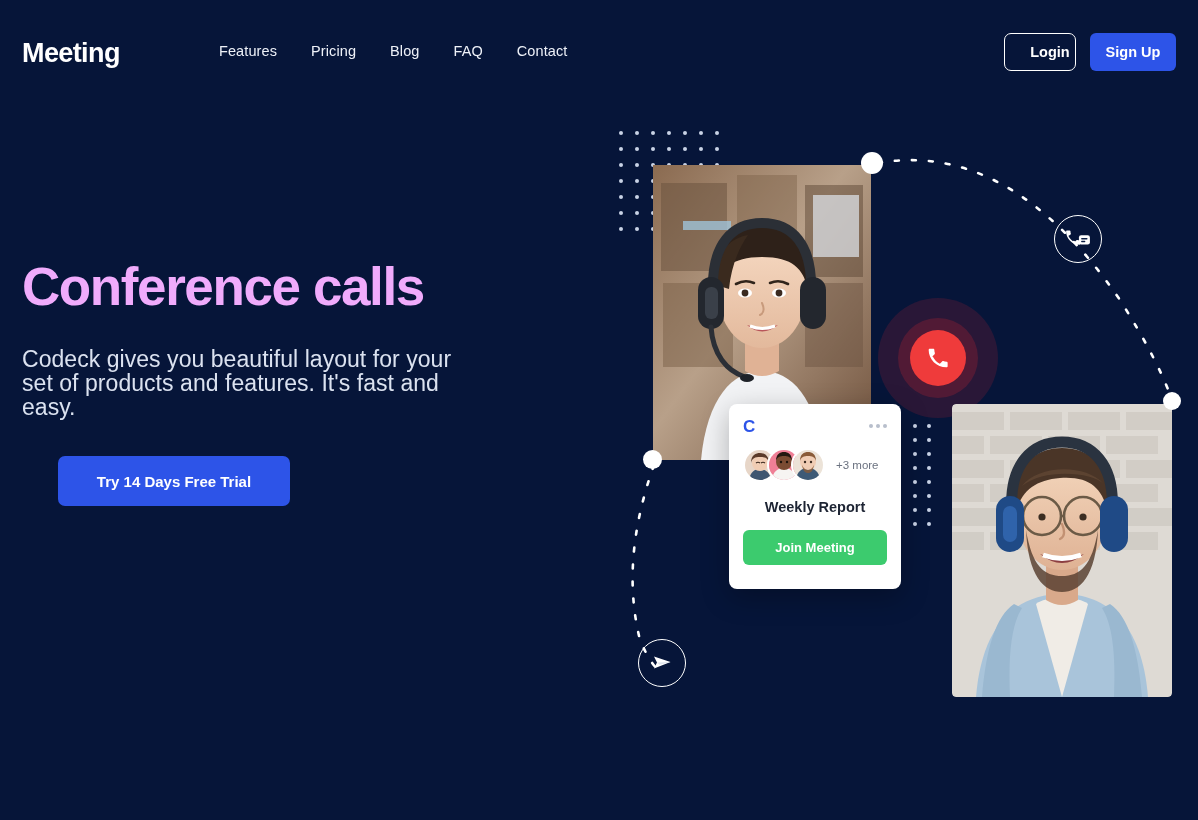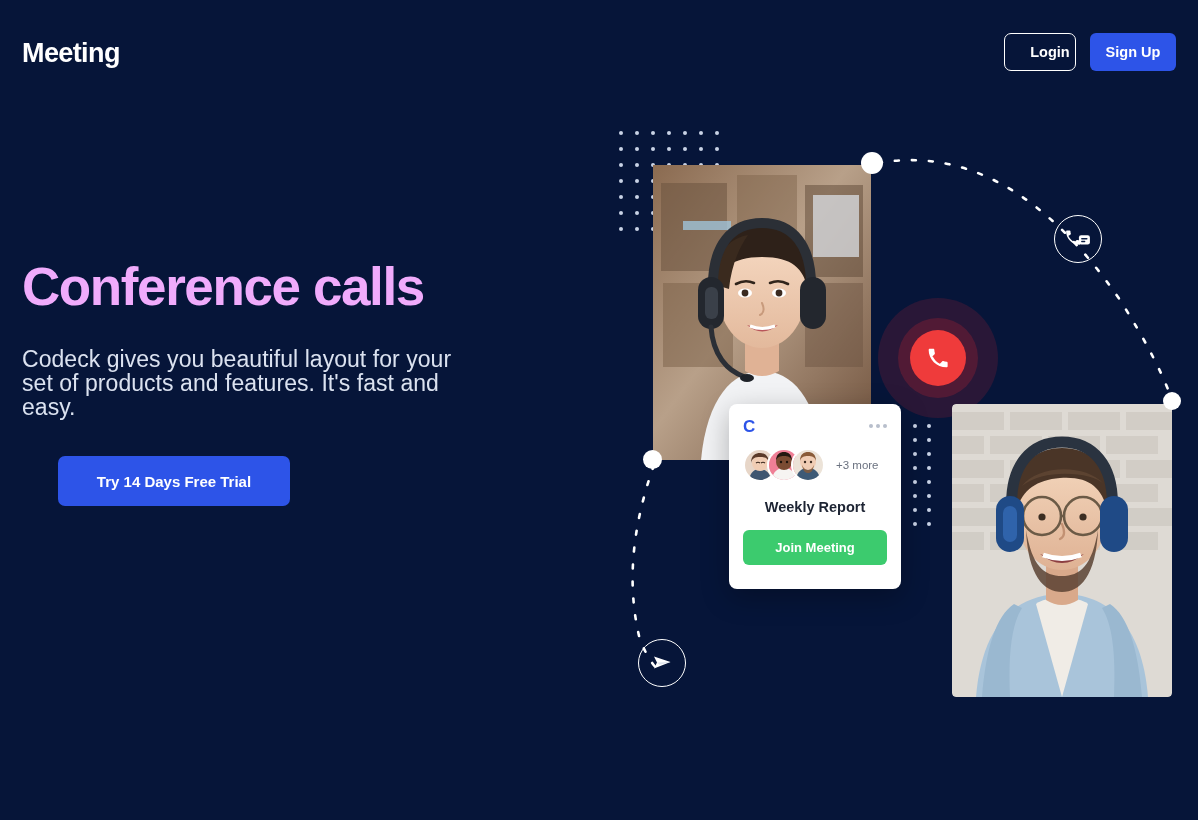--- a/index.html
+++ b/index.html
@@ -84,20 +84,27 @@
   }
 </style>
 </head>
 <body>
 
 <div class="page">
 
   <nav class="nav">
     <div class="brand">Meeting</div>
 
+    <div class="nav-links">
+      <a class="nav-link" href="#">Features</a>
+      <a class="nav-link" href="#">Pricing</a>
+      <a class="nav-link" href="#">Blog</a>
+      <a class="nav-link" href="#">FAQ</a>
+      <a class="nav-link" href="#">Contact</a>
+    </div>
 
     <div class="nav-right">
       <button class="btn-login">Login</button>
       <button class="btn-signup">Sign Up</button>
     </div>
   </nav>
 
   <section class="hero">
     <h1 class="hero-title">
       <span>Conference calls</span><br>

